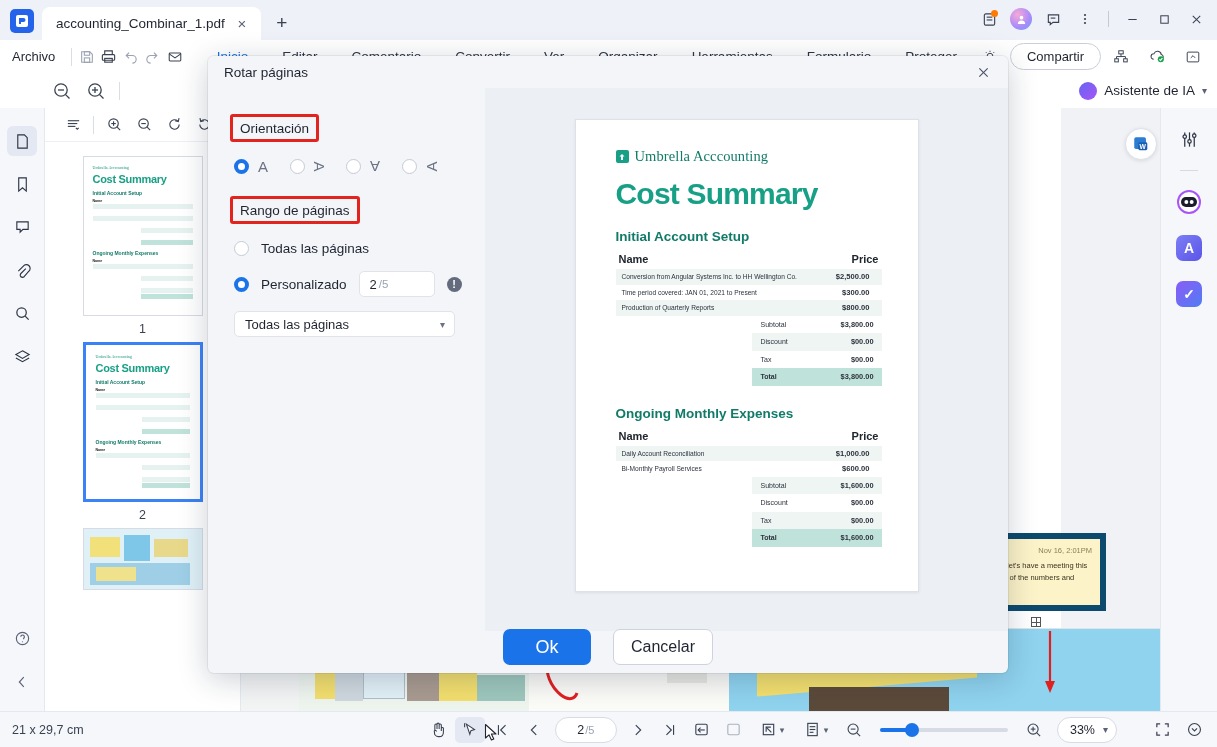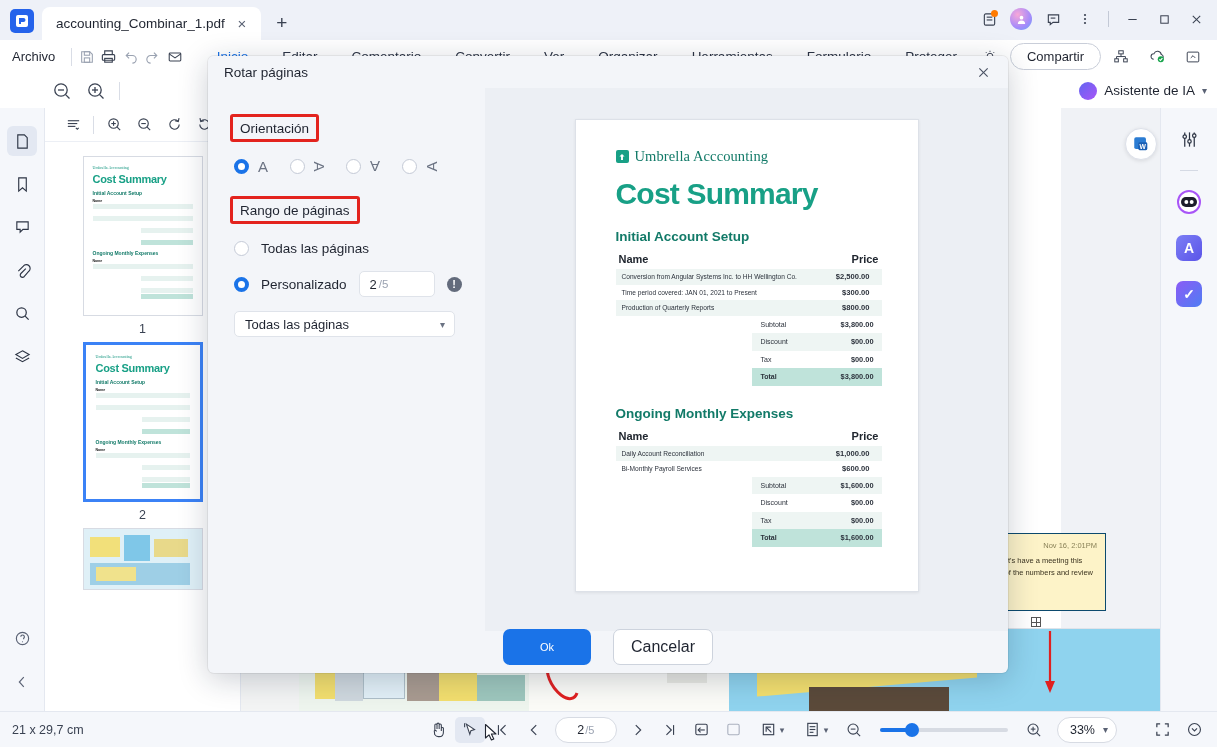--- a/index.html
+++ b/index.html
@@ -153,21 +153,21 @@
   
   .doc-area {
     position:absolute; left:241px; top:108px; width:919px; height:603px;
     background:#f0f2f6; overflow:hidden;
   }
   .bg-page-white {
     position:absolute; left:60px; top:0px; width:760px; height:520px; background:#ffffff;
   }
   .sticky-note {
     position:absolute; left:705px; top:425px; width:160px; height:78px;
-    background:#fdf3c8; border:1px solid #0c4a6e; font-size:7.5px; color:#3c3420;
+    background:#fdf3c8; border:6px solid #0c4a6e; font-size:7.5px; color:#3c3420;
     padding:6px 8px; line-height:1.5;
   }
   .sticky-head { font-weight:bold; display:flex; justify-content:space-between; font-size:7.5px; }
   .sticky-date { color:#8a8258; font-weight:normal; }
   .note-handle {
     position:absolute; left:790px; top:509px; width:10px; height:10px;
     border:1px solid #555; background:#fff;
   }
   .note-handle:before, .note-handle:after {
     content:''; position:absolute; background:#555;
@@ -327,21 +327,21 @@
   .pv-srow.alt { background:#eef5f3; }
   .pv-srow.total { background:#bfe3da; font-weight:bold; }
   .pv-srow .amt { font-weight:bold; font-size:7.4px; }
 
   .modal-footer {
     height:32px; display:flex; align-items:center; justify-content:center;
     gap:22px; background:#f3f5f9; position:relative; top:-10px;
   }
   .btn-ok {
     width:88px; height:36px; border-radius:7px; background:#1a73e8; color:#fff;
-    font-size:11px; display:flex; align-items:center; justify-content:center;
+    font-size:18px; display:flex; align-items:center; justify-content:center;
   }
   .btn-cancel {
     width:100px; height:36px; border-radius:7px; background:#fff; color:#1f2430;
     border:1px solid #cdd3dd; font-size:16px; display:flex; align-items:center; justify-content:center;
   }
   .cursor-arrow { position:absolute; left:484px; top:723px; }
 </style>
 </head>
 <body>
 

